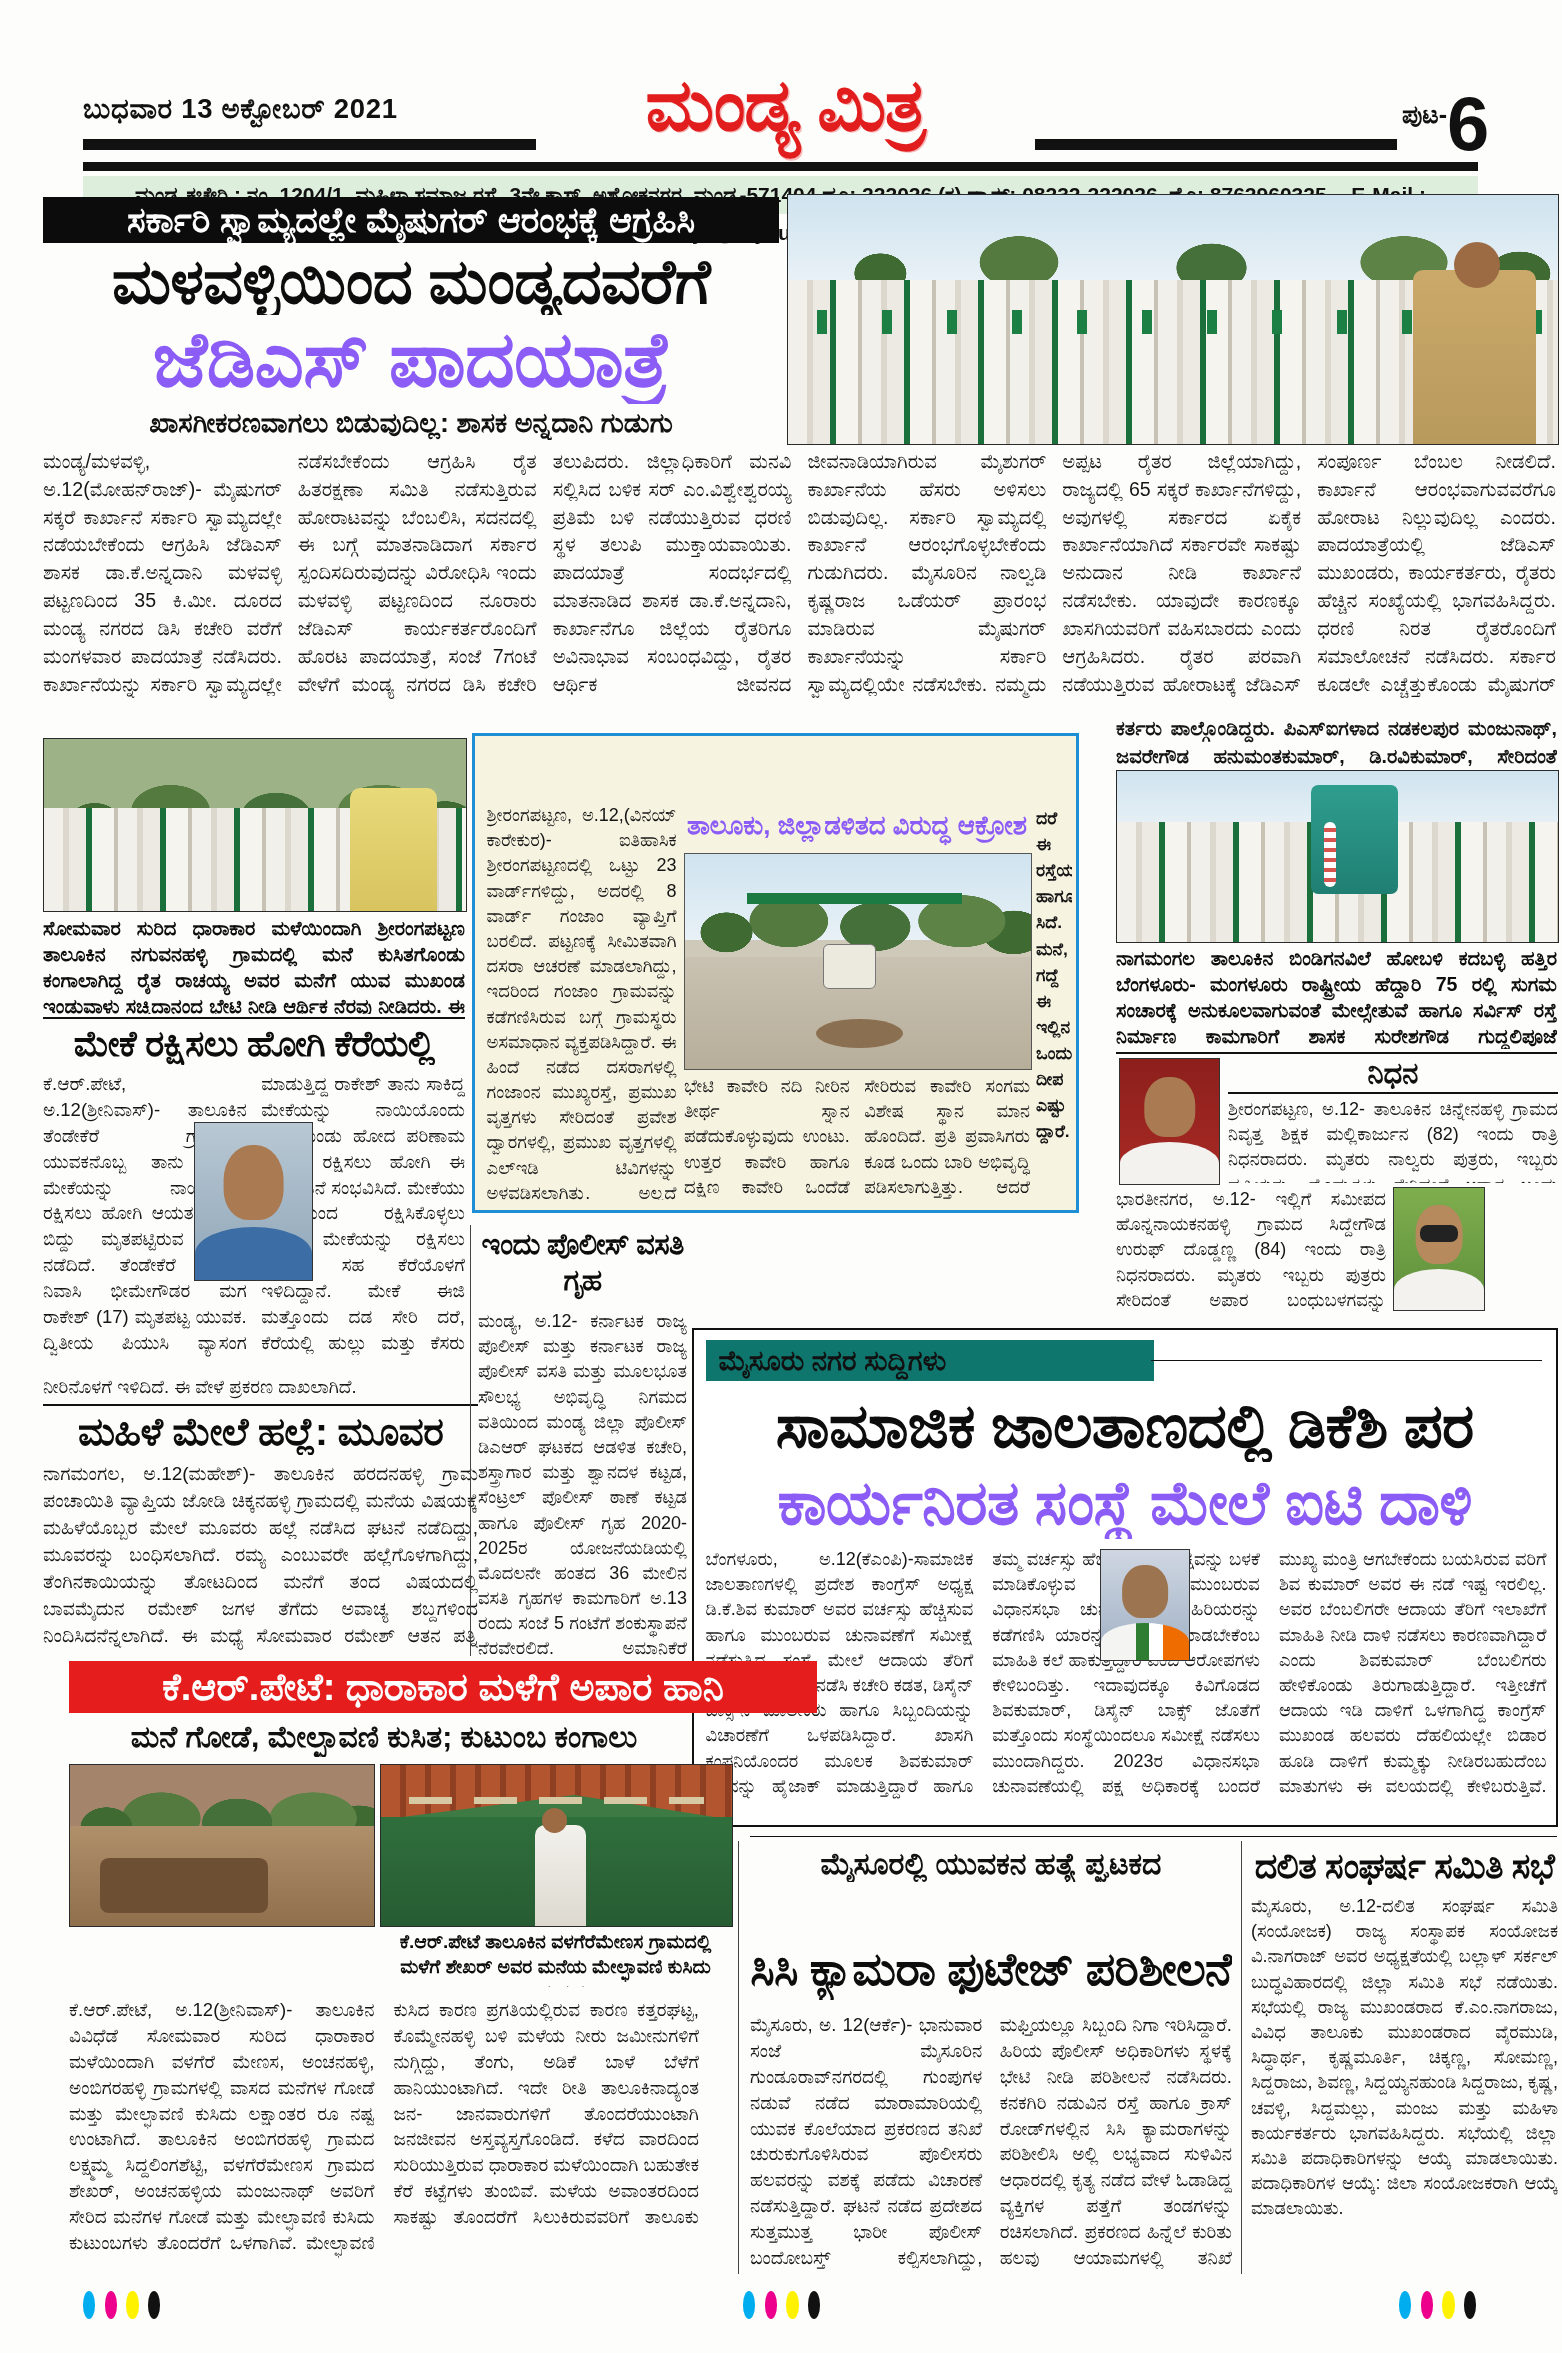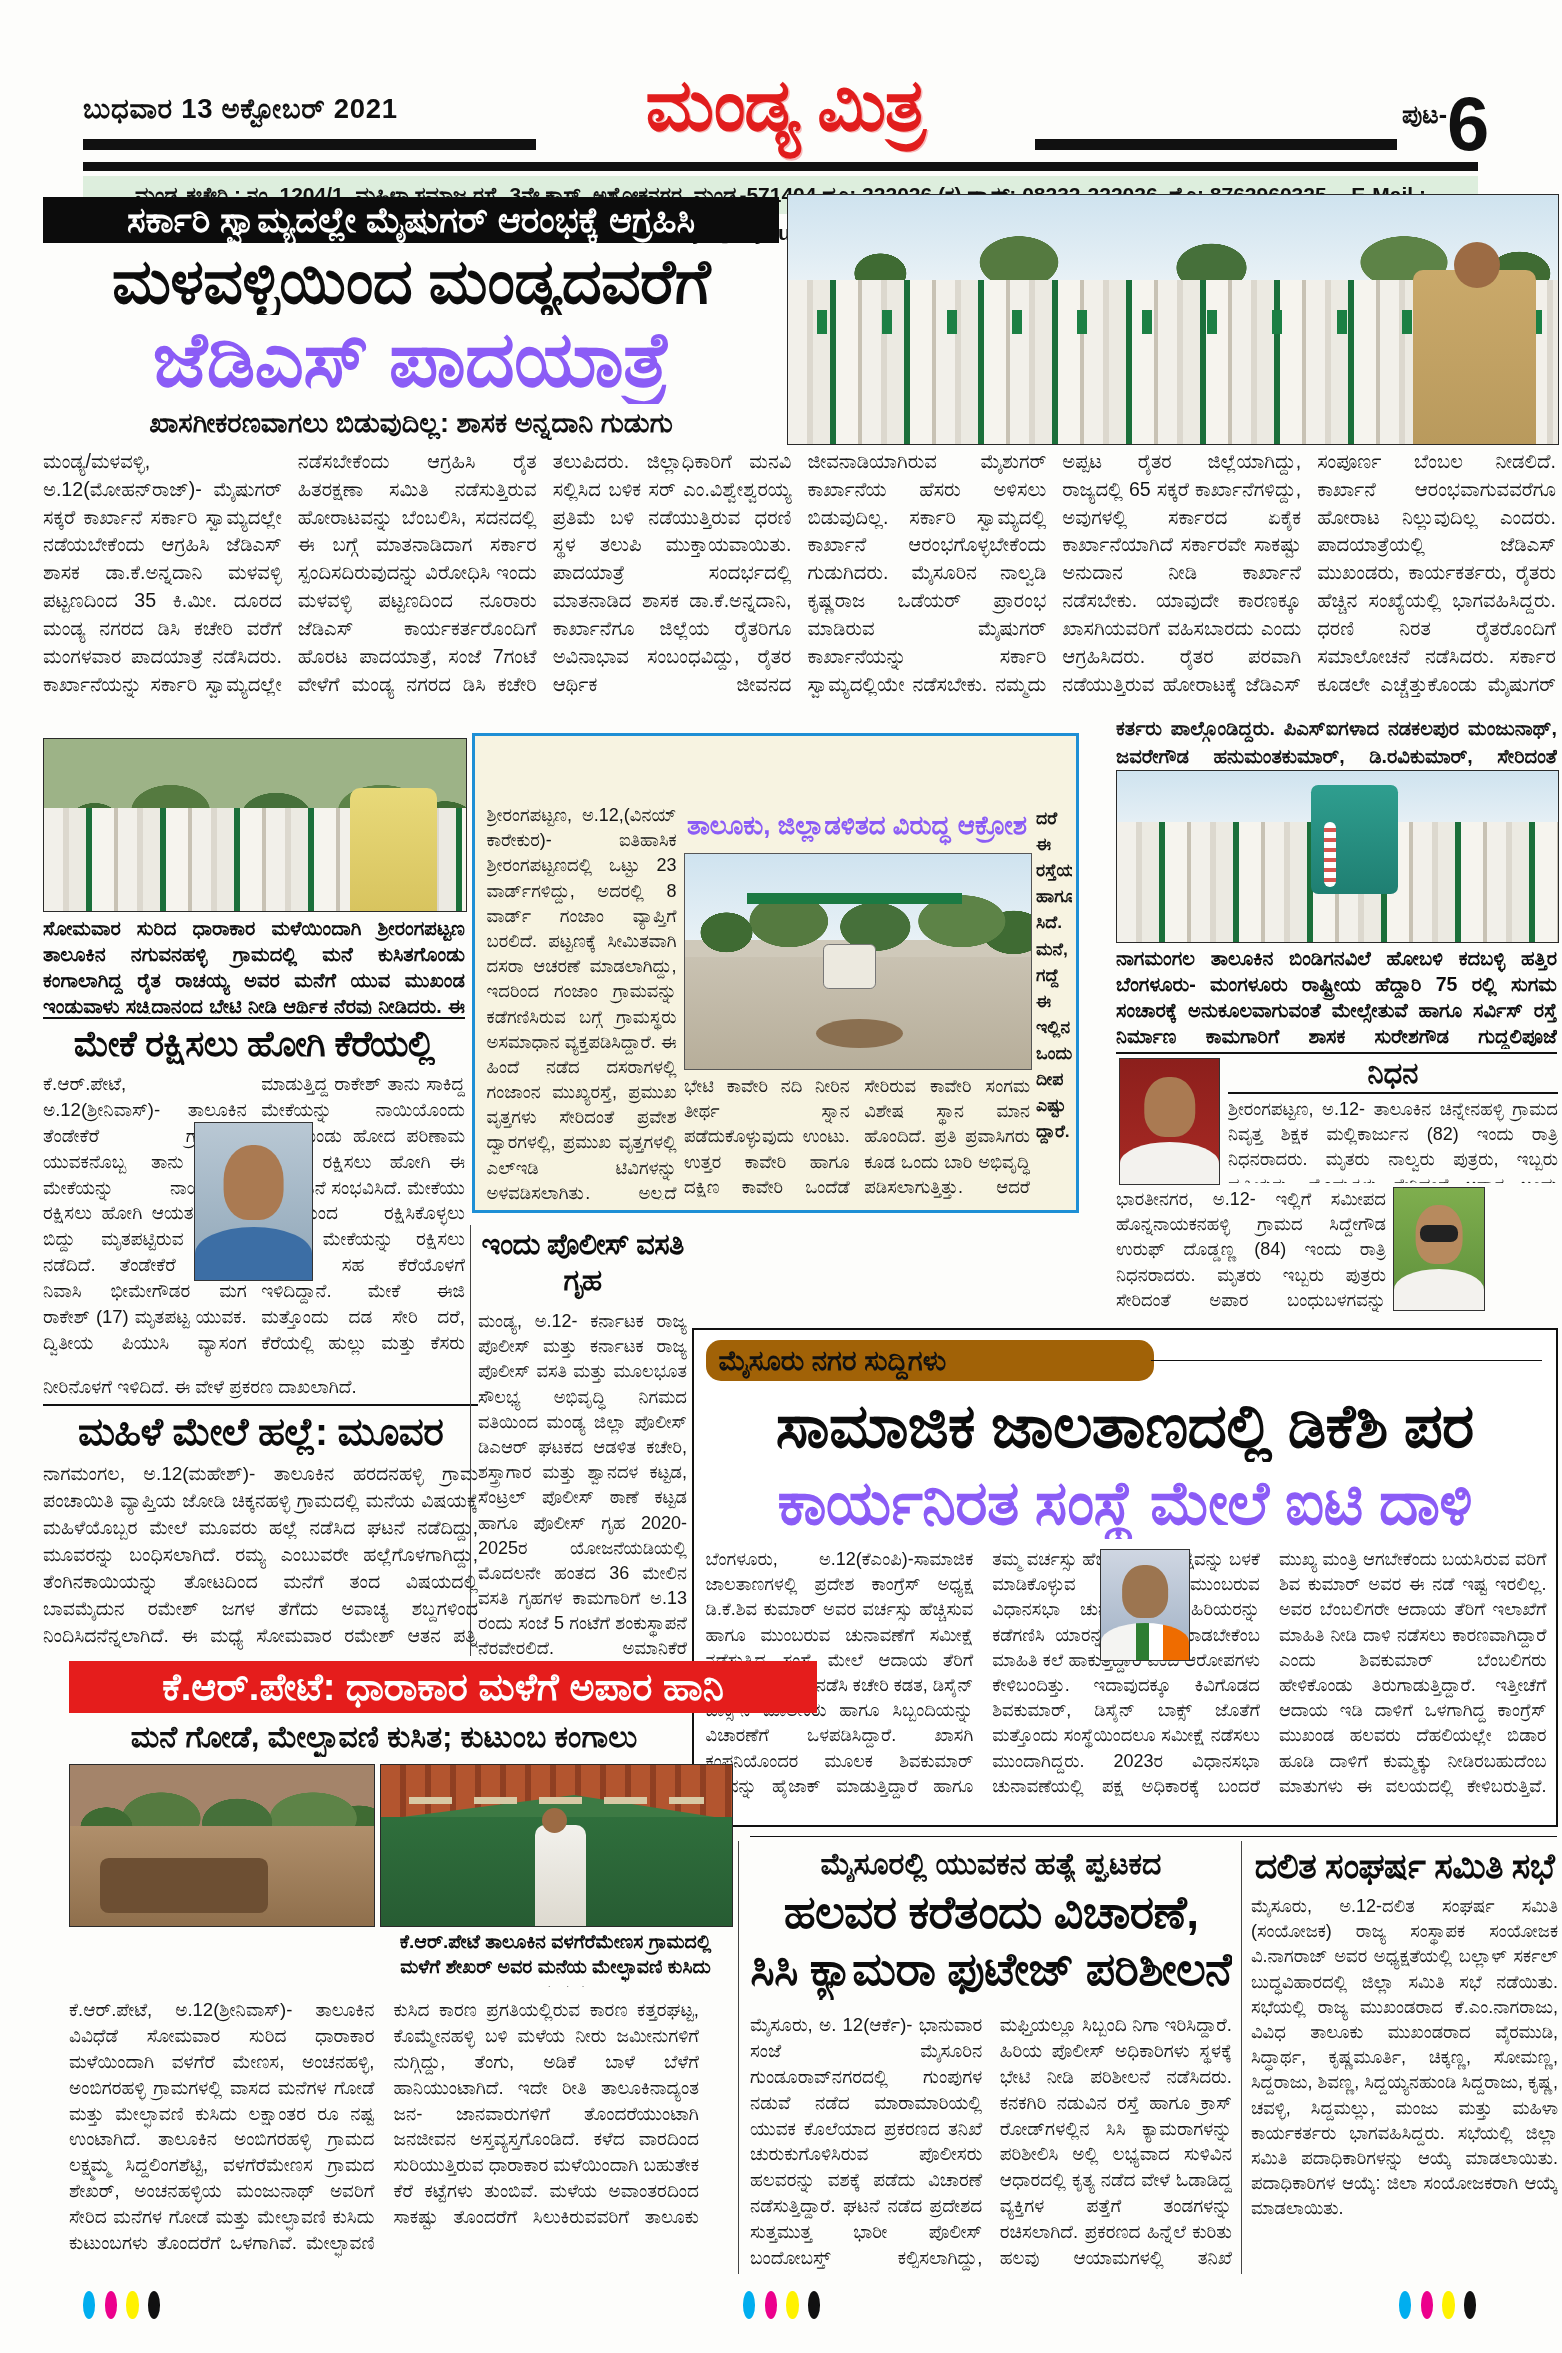--- a/index.html
+++ b/index.html
@@ -155,21 +155,21 @@
 <div class="abs just body-txt clip" style="left:43px;top:1461px;width:435px;height:194px;font-size:19px;">ನಾಗಮಂಗಲ, ಅ.12(ಮಹೇಶ್)- ತಾಲೂಕಿನ ಹರದನಹಳ್ಳಿ ಗ್ರಾಮ ಪಂಚಾಯಿತಿ ವ್ಯಾಪ್ತಿಯ ಜೋಡಿ ಚಿಕ್ಕನಹಳ್ಳಿ ಗ್ರಾಮದಲ್ಲಿ ಮನೆಯ ವಿಷಯಕ್ಕೆ ಮಹಿಳೆಯೊಬ್ಬರ ಮೇಲೆ ಮೂವರು ಹಲ್ಲೆ ನಡೆಸಿದ ಘಟನೆ ನಡೆದಿದ್ದು, ಮೂವರನ್ನು ಬಂಧಿಸಲಾಗಿದೆ. ರಮ್ಯ ಎಂಬುವರೇ ಹಲ್ಲೆಗೊಳಗಾಗಿದ್ದು, ತೆಂಗಿನಕಾಯಿಯನ್ನು ತೋಟದಿಂದ ಮನೆಗೆ ತಂದ ವಿಷಯದಲ್ಲಿ ಬಾವಮೈದುನ ರಮೇಶ್ ಜಗಳ ತೆಗೆದು ಅವಾಚ್ಯ ಶಬ್ದಗಳಿಂದ ನಿಂದಿಸಿದನೆನ್ನಲಾಗಿದೆ. ಈ ಮಧ್ಯೆ ಸೋಮವಾರ ರಮೇಶ್ ಆತನ ಪತ್ನಿ ನೀಲಮ್ಮ ಹಾಗೂ ಮತ್ತೊಬ್ಬ ಮಹಿಳೆ ಲಕ್ಷಮ್ಮ ಎಂಬುವವರು ಮನೆಗೆ ಬಂದು ರಮ್ಯ ಮೇಲೆ ತೀವ್ರ ಹಲ್ಲೆ ನಡೆಸಿದರೆನ್ನಲಾಗಿದೆ. ವಿಷಯ ತಿಳಿಯುತ್ತಿದ್ದಂತೆ ಗ್ರಾಮಸ್ಥರು ಮೂವರನ್ನು ತರಾಟೆಗೆ ತೆಗೆದುಕೊಂಡು ಪೊಲೀಸರಿಗೆ ಮಾಹಿತಿ ನೀಡಿದ್ದಾರೆ. ಸ್ಥಳಕ್ಕೆ ಬಂದ ಪೊಲೀಸರು ಮೂವರನ್ನು ಬಂಧಿಸಿ ಪ್ರಕರಣ ದಾಖಲಿಸಿಕೊಂಡಿದ್ದಾರೆ. ಹಲ್ಲೆಗೊಳಗಾದ ರಮ್ಯ ಪಟ್ಟಣದ ಸಾರ್ವಜನಿಕ ಆಸ್ಪತ್ರೆಯಲ್ಲಿ ಚಿಕಿತ್ಸೆ ಪಡೆಯುತ್ತಿದ್ದಾರೆ.</div>
 
 <div class="vrule" style="left:470px;top:1225px;height:431px;width:0.7px;"></div>
 <div class="abs ctr clip headline" style="left:478px;top:1226px;width:209px;height:75px;font-size:29px;line-height:36px;">
   <span>ಇಂದು ಪೊಲೀಸ್ ವಸತಿ ಗೃಹ</span><br>
   <span>ನಿರ್ಮಾಣದ ಶಂಕುಸ್ಥಾಪನೆ</span>
 </div>
 <div class="abs just sm-txt clip" style="left:478px;top:1309px;width:209px;height:346px;font-size:18px;">ಮಂಡ್ಯ, ಅ.12- ಕರ್ನಾಟಕ ರಾಜ್ಯ ಪೊಲೀಸ್ ಮತ್ತು ಕರ್ನಾಟಕ ರಾಜ್ಯ ಪೊಲೀಸ್ ವಸತಿ ಮತ್ತು ಮೂಲಭೂತ ಸೌಲಭ್ಯ ಅಭಿವೃದ್ಧಿ ನಿಗಮದ ವತಿಯಿಂದ ಮಂಡ್ಯ ಜಿಲ್ಲಾ ಪೊಲೀಸ್ ಡಿಎಆರ್ ಘಟಕದ ಆಡಳಿತ ಕಚೇರಿ, ಶಸ್ತ್ರಾಗಾರ ಮತ್ತು ಶ್ವಾನದಳ ಕಟ್ಟಡ, ಸೆಂಟ್ರಲ್ ಪೊಲೀಸ್ ಠಾಣೆ ಕಟ್ಟಡ ಹಾಗೂ ಪೊಲೀಸ್ ಗೃಹ 2020-2025ರ ಯೋಜನೆಯಡಿಯಲ್ಲಿ ಮೊದಲನೇ ಹಂತದ 36 ಮೇಲಿನ ವಸತಿ ಗೃಹಗಳ ಕಾಮಗಾರಿಗೆ ಅ.13 ರಂದು ಸಂಜೆ 5 ಗಂಟೆಗೆ ಶಂಕುಸ್ಥಾಪನೆ ನೆರವೇರಲಿದೆ. ಅಮಾನಿಕೆರೆ ಆವರಣದಲ್ಲಿ ನಡೆಯುವ ಕಾರ್ಯಕ್ರಮದಲ್ಲಿ ಜಿಲ್ಲಾ ಉಸ್ತುವಾರಿ ಸಚಿವರು ಭಾಗವಹಿಸುವರು. ಗೃಹ ಸಚಿವರು ಕಾರ್ಯಕ್ರಮ ಉದ್ಘಾಟಿಸುವರು ಎಂದು ಪ್ರಕಟಣೆಯಲ್ಲಿ ತಿಳಿಸಿದ್ದಾರೆ. ಸಂಸದರು, ಶಾಸಕರು, ಜಿಲ್ಲಾಧಿಕಾರಿ, ಜಿಲ್ಲಾ ಪೊಲೀಸ್ ವರಿಷ್ಠಾಧಿಕಾರಿ ಇತರರು ಉಪಸ್ಥಿತರಿರುವರು.</div>
 
 <div class="abs" style="left:692px;top:1328px;width:866px;height:499px;border:2.2px solid #111;box-sizing:border-box;background:#fff;">
-  <div class="abs clip" style="left:11.6px;top:10px;width:435px;height:41px;background:#a16207;font-size:27.5px;font-weight:bold;line-height:41px;padding-left:13px;border-radius:15px;">
+  <div class="abs clip" style="left:11.6px;top:10px;width:435px;height:41px;background:#0f766e;font-size:27.5px;font-weight:bold;line-height:41px;padding-left:13px;">
     <span>ಮೈಸೂರು ನಗರ ಸುದ್ದಿಗಳು</span>
   </div>
   <div class="abs" style="left:457px;top:30px;width:391px;height:1.4px;background:#111;"></div>
   <div class="abs ctr clip headline red" style="left:8.7px;top:138px;width:844px;height:71px;font-size:61px;line-height:70px;">ಕಾರ್ಯನಿರತ ಸಂಸ್ಥೆ ಮೇಲೆ ಐಟಿ ದಾಳಿ</div>
   <div class="abs ctr clip headline" style="left:8.7px;top:61px;width:844px;height:71px;font-size:61px;line-height:70px;">ಸಾಮಾಜಿಕ ಜಾಲತಾಣದಲ್ಲಿ ಡಿಕೆಶಿ ಪರ</div>
   <div class="abs just sm-txt clip" style="left:11.6px;top:217px;width:841px;height:268px;column-count:3;column-gap:19px;font-size:18px;">
     <span>ಬೆಂಗಳೂರು, ಅ.12(ಕೆಎಂಪಿ)-ಸಾಮಾಜಿಕ ಜಾಲತಾಣಗಳಲ್ಲಿ ಪ್ರದೇಶ ಕಾಂಗ್ರೆಸ್ ಅಧ್ಯಕ್ಷ ಡಿ.ಕೆ.ಶಿವ ಕುಮಾರ್ ಅವರ ವರ್ಚಸ್ಸು ಹೆಚ್ಚಿಸುವ ಹಾಗೂ ಮುಂಬರುವ ಚುನಾವಣೆಗೆ ಸಮೀಕ್ಷೆ ನಡೆಸುತ್ತಿದ್ದ ಸಂಸ್ಥೆ ಮೇಲೆ ಆದಾಯ ತೆರಿಗೆ ಅಧಿಕಾರಿಗಳು ದಾಳಿ ನಡೆಸಿ ಕಚೇರಿ ಕಡತ, ಡಿಸೈನ್ ಬಾಕ್ಸ್‌ನ ಮಾಲೀಕರು ಹಾಗೂ ಸಿಬ್ಬಂದಿಯನ್ನು ವಿಚಾರಣೆಗೆ ಒಳಪಡಿಸಿದ್ದಾರೆ. ಖಾಸಗಿ ಕಂಪನಿಯೊಂದರ ಮೂಲಕ ಶಿವಕುಮಾರ್ ಪಕ್ಷವನ್ನು ಹೈಜಾಕ್ ಮಾಡುತ್ತಿದ್ದಾರೆ ಹಾಗೂ ತಮ್ಮ ವರ್ಚಸ್ಸು ಹೆಚ್ಚಿಸಿಕೊಳ್ಳಲು ಪಕ್ಷವನ್ನು ಬಳಕೆ ಮಾಡಿಕೊಳ್ಳುವ ಜೊತೆಗೆ ಮುಂಬರುವ ವಿಧಾನಸಭಾ ಚುನಾವಣೆಯಲ್ಲಿ ಹಿರಿಯರನ್ನು ಕಡೆಗಣಿಸಿ ಯಾರನ್ನು ಅಭ್ಯರ್ಥಿ ಮಾಡಬೇಕೆಂಬ ಮಾಹಿತಿ ಕಲೆ ಹಾಕುತ್ತಿದ್ದಾರೆ ಎಂಬ ಆರೋಪಗಳು ಕೇಳಿಬಂದಿತ್ತು. ಇದಾವುದಕ್ಕೂ ಕಿವಿಗೊಡದ ಶಿವಕುಮಾರ್, ಡಿಸೈನ್ ಬಾಕ್ಸ್ ಜೊತೆಗೆ ಮತ್ತೊಂದು ಸಂಸ್ಥೆಯಿಂದಲೂ ಸಮೀಕ್ಷೆ ನಡೆಸಲು ಮುಂದಾಗಿದ್ದರು. 2023ರ ವಿಧಾನಸಭಾ ಚುನಾವಣೆಯಲ್ಲಿ ಪಕ್ಷ ಅಧಿಕಾರಕ್ಕೆ ಬಂದರೆ ಮುಖ್ಯ</span>
     <span>ಮಂತ್ರಿ ಆಗಬೇಕೆಂದು ಬಯಸಿರುವ ವರಿಗೆ ಶಿವ ಕುಮಾರ್ ಅವರ ಈ ನಡೆ ಇಷ್ಟ ಇರಲಿಲ್ಲ. ಅವರ ಬೆಂಬಲಿಗರೇ ಆದಾಯ ತೆರಿಗೆ ಇಲಾಖೆಗೆ ಮಾಹಿತಿ ನೀಡಿ ದಾಳಿ ನಡೆಸಲು ಕಾರಣವಾಗಿದ್ದಾರೆ ಎಂದು ಶಿವಕುಮಾರ್ ಬೆಂಬಲಿಗರು ಹೇಳಿಕೊಂಡು ತಿರುಗಾಡುತ್ತಿದ್ದಾರೆ. ಇತ್ತೀಚೆಗೆ ಆದಾಯ ಇಡಿ ದಾಳಿಗೆ ಒಳಗಾಗಿದ್ದ ಕಾಂಗ್ರೆಸ್ ಮುಖಂಡ ಹಲವರು ದೆಹಲಿಯಲ್ಲೇ ಬಿಡಾರ ಹೂಡಿ ದಾಳಿಗೆ ಕುಮ್ಮಕ್ಕು ನೀಡಿರಬಹುದೆಂಬ ಮಾತುಗಳು ಈ ವಲಯದಲ್ಲಿ ಕೇಳಿಬರುತ್ತಿವೆ. ಡಿಸೈನ್ ಬಾಕ್ಸ್‌ನ ಮಾಸಿಕ ಕೋಟ್ಯಾಂತರ ರೂ. ಖರ್ಚು-ವೆಚ್ಚವನ್ನು ಶಿವಕುಮಾರ್ ಅವರಿಗಾಗಿ ಶಾಂತಿ ನಗರದ ಶಾಸಕ ಎನ್.ಎ. ಹ್ಯಾರಿಸ್ ಅವರ ಪುತ್ರ ಮತ್ತು ಆತನ ಸ್ನೇಹಿತರು ನೋಡಿಕೊಳ್ಳುತ್ತಿದ್ದರು. ಶಿವಕುಮಾರ್ ಅವರ ವರ್ಚಸ್ಸನ್ನು, ಜಾಲತಾಣಗಳಲ್ಲಿ ಪಸರಿಸುವ ಜೊತೆಗೆ ಕೇಂದ್ರ ಮತ್ತು ರಾಜ್ಯ ಸರ್ಕಾರದ ಯೋಜನೆಗಳು ಹಾಗೂ ಮುಖಂಡರ ಮೇಲೆ ಟೀಕಾ ಪ್ರಹಾರವೂ ಈ ಸಂಸ್ಥೆಯಿಂದಲೇ ನಡೆಯುತ್ತಿತ್ತು. ಅಲ್ಲದೆ 224 ಕ್ಷೇತ್ರಗಳ ಸಮೀಕ್ಷೆ ಜೊತೆಗೆ ಯಾವ ಯಾವ ಕ್ಷೇತ್ರಗಳಲ್ಲಿ ಸದ್ಯದ ಪರಿಸ್ಥಿತಿ ಏನಿದೆ ಎಂಬ ಬಗ್ಗೆಯೂ ಸಂಸ್ಥೆ ಮಾಹಿತಿ ಸಂಗ್ರಹಿಸಿ ವರದಿ ಸಿದ್ಧಪಡಿಸುತ್ತಿತ್ತು. ಪಂಜಾಬ್‌ನ ಮೊಹಾಲಿ</span>
     
   </div>
@@ -201,21 +201,21 @@
 
 <div class="abs just sm-txt clip" style="left:69px;top:1997px;width:630px;height:277px;column-count:2;column-gap:19px;font-size:18.5px;">
   <span>ಕೆ.ಆರ್.ಪೇಟೆ, ಅ.12(ಶ್ರೀನಿವಾಸ್)- ತಾಲೂಕಿನ ವಿವಿಧೆಡೆ ಸೋಮವಾರ ಸುರಿದ ಧಾರಾಕಾರ ಮಳೆಯಿಂದಾಗಿ ವಳಗೆರೆ ಮೇಣಸ, ಅಂಚನಹಳ್ಳಿ, ಅಂಬಿಗರಹಳ್ಳಿ ಗ್ರಾಮಗಳಲ್ಲಿ ವಾಸದ ಮನೆಗಳ ಗೋಡೆ ಮತ್ತು ಮೇಲ್ಛಾವಣಿ ಕುಸಿದು ಲಕ್ಷಾಂತರ ರೂ ನಷ್ಟ ಉಂಟಾಗಿದೆ. ತಾಲೂಕಿನ ಅಂಬಿಗರಹಳ್ಳಿ ಗ್ರಾಮದ ಲಕ್ಷ್ಮಮ್ಮ ಸಿದ್ದಲಿಂಗಶೆಟ್ಟಿ, ವಳಗೆರೆಮೇಣಸ ಗ್ರಾಮದ ಶೇಖರ್, ಅಂಚನಹಳ್ಳಿಯ ಮಂಜುನಾಥ್ ಅವರಿಗೆ ಸೇರಿದ ಮನೆಗಳ ಗೋಡೆ ಮತ್ತು ಮೇಲ್ಛಾವಣಿ ಕುಸಿದು ಕುಟುಂಬಗಳು ತೊಂದರೆಗೆ ಒಳಗಾಗಿವೆ. ಮೇಲ್ಛಾವಣಿ ಕುಸಿದ ಕಾರಣ</span>
   <span>ಪ್ರಗತಿಯಲ್ಲಿರುವ ಕಾರಣ ಕತ್ತರಘಟ್ಟ, ಕೊಮ್ಮೇನಹಳ್ಳಿ ಬಳಿ ಮಳೆಯ ನೀರು ಜಮೀನುಗಳಿಗೆ ನುಗ್ಗಿದ್ದು, ತೆಂಗು, ಅಡಿಕೆ ಬಾಳೆ ಬೆಳೆಗೆ ಹಾನಿಯುಂಟಾಗಿದೆ. ಇದೇ ರೀತಿ ತಾಲೂಕಿನಾದ್ಯಂತ ಜನ- ಜಾನವಾರುಗಳಿಗೆ ತೊಂದರೆಯುಂಟಾಗಿ ಜನಜೀವನ ಅಸ್ತವ್ಯಸ್ತಗೊಂಡಿದೆ. ಕಳೆದ ವಾರದಿಂದ ಸುರಿಯುತ್ತಿರುವ ಧಾರಾಕಾರ ಮಳೆಯಿಂದಾಗಿ ಬಹುತೇಕ ಕೆರೆ ಕಟ್ಟೆಗಳು ತುಂಬಿವೆ. ಮಳೆಯ ಅವಾಂತರದಿಂದ ಸಾಕಷ್ಟು ತೊಂದರೆಗೆ ಸಿಲುಕಿರುವವರಿಗೆ ತಾಲೂಕು ಆಡಳಿತ ಪ್ರಕೃತಿ ವಿಕೋಪ ನಿಧಿಯಲ್ಲಿ ಸೂಕ್ತ ಪರಿಹಾರ ನೀಡಬೇಕು. ಹಾಗೂ ಮನೆ ಕಳೆದುಕೊಂಡವರಿಗೆ</span>
 </div>
 
 <div class="rule" style="left:750px;top:1836px;width:807px;height:1.4px;"></div>
 <div class="vrule" style="left:738px;top:1841px;height:433px;"></div>
 <div class="abs ctr clip b" style="left:750px;top:1846px;width:482px;height:36px;font-size:30px;line-height:35px;">ಮೈಸೂರಲ್ಲಿ ಯುವಕನ ಹತ್ಯೆ ಪ್ಘಟಕದ</div>
 <div class="abs ctr clip headline" style="left:750px;top:1884px;width:482px;height:116px;font-size:46px;line-height:57px;">
-  <span>ಹಲವರ ಕರೆತಂದು ವಿಚಾರಣೆ,</span><br>
+  <br>
   <span>ಸಿಸಿ ಕ್ಯಾಮರಾ ಫುಟೇಜ್ ಪರಿಶೀಲನೆ</span>
 </div>
 <div class="abs just sm-txt clip" style="left:750px;top:2012px;width:482px;height:262px;column-count:2;column-gap:17.4px;font-size:18.5px;">
   <span>ಮೈಸೂರು, ಅ. 12(ಆರ್ಕೆ)- ಭಾನುವಾರ ಸಂಜೆ ಮೈಸೂರಿನ ಗುಂಡೂರಾವ್‌ನಗರದಲ್ಲಿ ಗುಂಪುಗಳ ನಡುವೆ ನಡೆದ ಮಾರಾಮಾರಿಯಲ್ಲಿ ಯುವಕ ಕೊಲೆಯಾದ ಪ್ರಕರಣದ ತನಿಖೆ ಚುರುಕುಗೊಳಿಸಿರುವ ಪೊಲೀಸರು ಹಲವರನ್ನು ವಶಕ್ಕೆ ಪಡೆದು ವಿಚಾರಣೆ ನಡೆಸುತ್ತಿದ್ದಾರೆ. ಘಟನೆ ನಡೆದ ಪ್ರದೇಶದ ಸುತ್ತಮುತ್ತ ಭಾರೀ ಪೊಲೀಸ್ ಬಂದೋಬಸ್ತ್ ಕಲ್ಪಿಸಲಾಗಿದ್ದು, ಮಫ್ತಿಯಲ್ಲೂ ಸಿಬ್ಬಂದಿ ನಿಗಾ ಇರಿಸಿದ್ದಾರೆ. ಹಿರಿಯ ಪೊಲೀಸ್ ಅಧಿಕಾರಿಗಳು ಸ್ಥಳಕ್ಕೆ ಭೇಟಿ ನೀಡಿ ಪರಿಶೀಲನೆ ನಡೆಸಿದರು.</span>
   <span>ಕನಕಗಿರಿ ನಡುವಿನ ರಸ್ತೆ ಹಾಗೂ ಕ್ರಾಸ್ ರೋಡ್‌ಗಳಲ್ಲಿನ ಸಿಸಿ ಕ್ಯಾಮರಾಗಳನ್ನು ಪರಿಶೀಲಿಸಿ ಅಲ್ಲಿ ಲಭ್ಯವಾದ ಸುಳಿವಿನ ಆಧಾರದಲ್ಲಿ ಕೃತ್ಯ ನಡೆದ ವೇಳೆ ಓಡಾಡಿದ್ದ ವ್ಯಕ್ತಿಗಳ ಪತ್ತೆಗೆ ತಂಡಗಳನ್ನು ರಚಿಸಲಾಗಿದೆ. ಪ್ರಕರಣದ ಹಿನ್ನೆಲೆ ಕುರಿತು ಹಲವು ಆಯಾಮಗಳಲ್ಲಿ ತನಿಖೆ ನಡೆಯುತ್ತಿದ್ದು, ಶೀಘ್ರದಲ್ಲೇ ಆರೋಪಿಗಳನ್ನು ಬಂಧಿಸುವುದಾಗಿ ಪೊಲೀಸರು ತಿಳಿಸಿದ್ದಾರೆ.</span>
 </div>
 
 <div class="vrule" style="left:1241px;top:1841px;height:433px;"></div>
 <div class="abs ctr clip headline" style="left:1251px;top:1846px;width:307px;height:41px;font-size:35px;line-height:39px;">ದಲಿತ ಸಂಘರ್ಷ ಸಮಿತಿ ಸಭೆ</div>
 <div class="abs just sm-txt clip" style="left:1251px;top:1894px;width:307px;height:380px;font-size:18px;">ಮೈಸೂರು, ಅ.12-ದಲಿತ ಸಂಘರ್ಷ ಸಮಿತಿ (ಸಂಯೋಜಕ) ರಾಜ್ಯ ಸಂಸ್ಥಾಪಕ ಸಂಯೋಜಕ ವಿ.ನಾಗರಾಜ್ ಅವರ ಅಧ್ಯಕ್ಷತೆಯಲ್ಲಿ ಬಲ್ಲಾಳ್ ಸರ್ಕಲ್ ಬುದ್ಧವಿಹಾರದಲ್ಲಿ ಜಿಲ್ಲಾ ಸಮಿತಿ ಸಭೆ ನಡೆಯಿತು. ಸಭೆಯಲ್ಲಿ ರಾಜ್ಯ ಮುಖಂಡರಾದ ಕೆ.ಎಂ.ನಾಗರಾಜು, ವಿವಿಧ ತಾಲೂಕು ಮುಖಂಡರಾದ ವೈರಮುಡಿ, ಸಿದ್ಧಾರ್ಥ, ಕೃಷ್ಣಮೂರ್ತಿ, ಚಿಕ್ಕಣ್ಣ, ಸೋಮಣ್ಣ, ಸಿದ್ದರಾಜು, ಶಿವಣ್ಣ, ಸಿದ್ದಯ್ಯನಹುಂಡಿ ಸಿದ್ದರಾಜು, ಕೃಷ್ಣ, ಚವಳ್ಳಿ, ಸಿದ್ದಮಲ್ಲು, ಮಂಜು ಮತ್ತು ಮಹಿಳಾ ಕಾರ್ಯಕರ್ತರು ಭಾಗವಹಿಸಿದ್ದರು. ಸಭೆಯಲ್ಲಿ ಜಿಲ್ಲಾ ಸಮಿತಿ ಪದಾಧಿಕಾರಿಗಳನ್ನು ಆಯ್ಕೆ ಮಾಡಲಾಯಿತು. ಪದಾಧಿಕಾರಿಗಳ ಆಯ್ಕೆ: ಜಿಲಾ ಸಂಯೋಜಕರಾಗಿ ಆಯ್ಕೆ ಮಾಡಲಾಯಿತು.</div>

